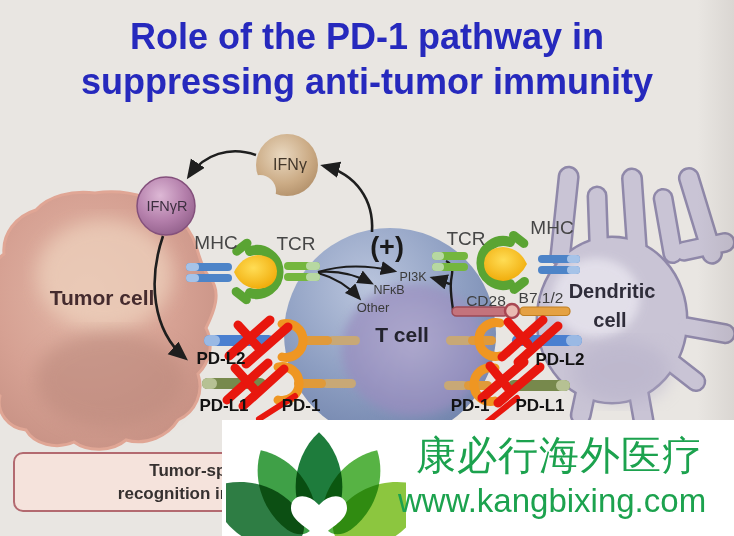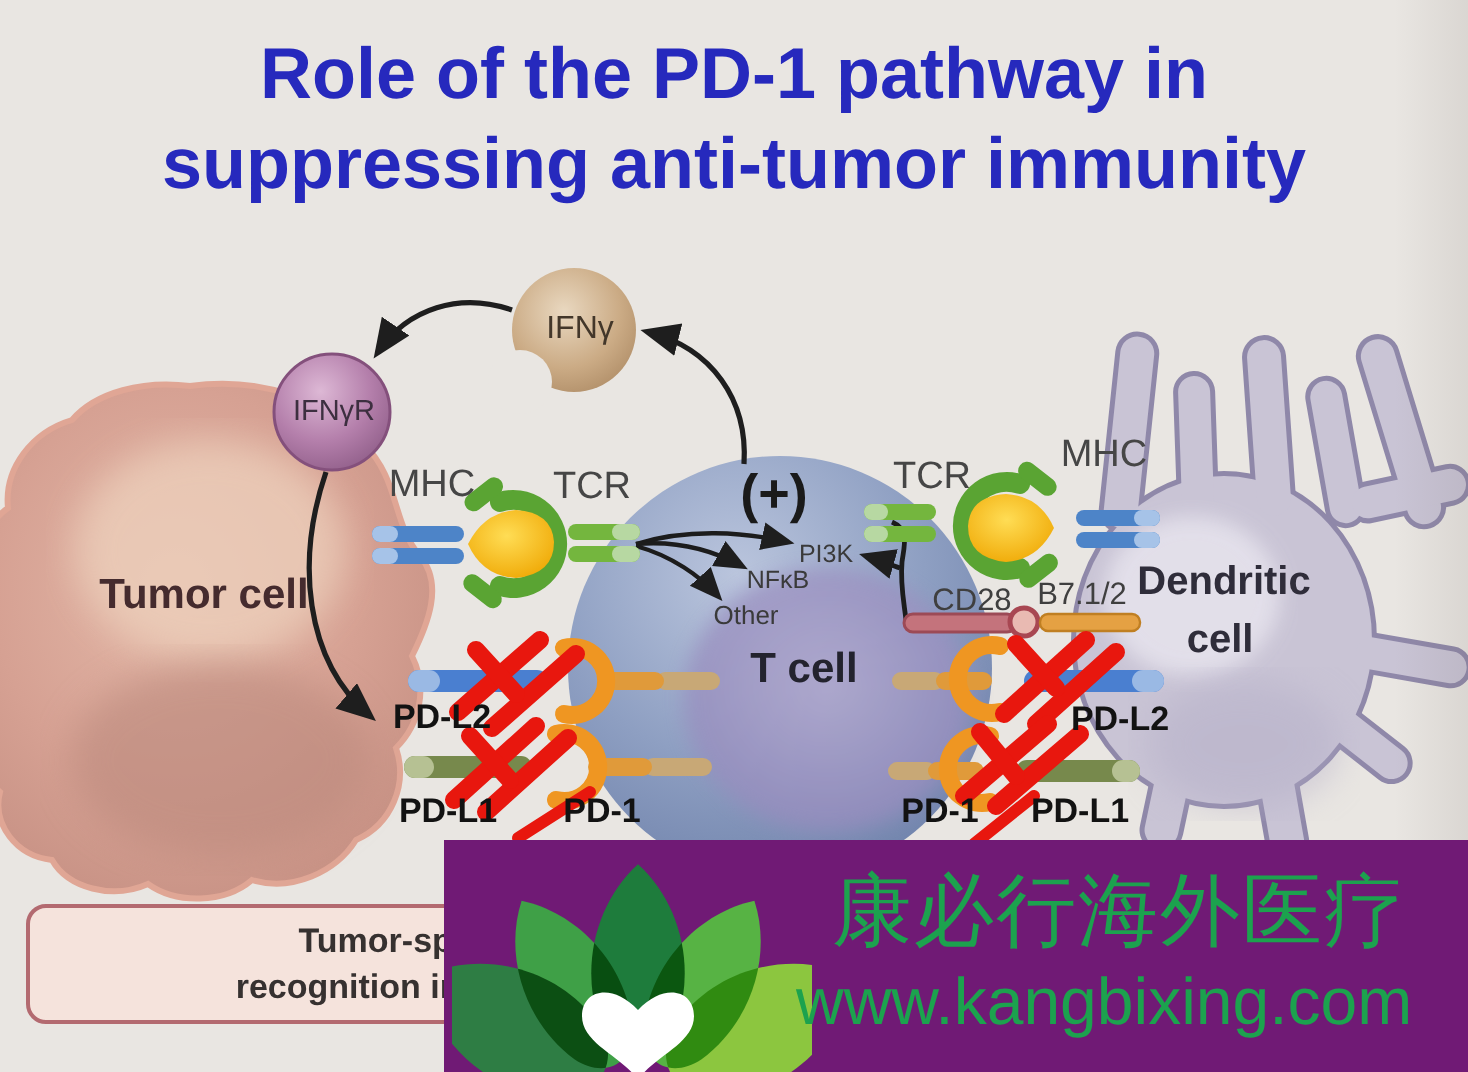--- a/index.html
+++ b/index.html
@@ -13,21 +13,21 @@
   .lbl.rec{font-size:19px;color:#464646;}
   .lbl.sm{font-size:12.5px;color:#3a3a3a;}
   .lbl.pd{font-size:17px;font-weight:bold;color:#121212;}
   .lbl.cell{font-size:21px;font-weight:bold;}
   .lbl.cost{font-size:15.5px;color:#3f3f3f;}
   .caption-box{position:absolute;left:13px;top:452px;width:270px;height:56px;
       background:#f5e3dc;border:2.5px solid #b36a70;border-radius:10px;z-index:2;
       display:flex;flex-direction:column;justify-content:center;align-items:flex-end;
       padding-right:62px;box-sizing:content-box;}
   .caption-box div{font-size:17px;font-weight:bold;color:#363130;line-height:23px;text-align:right;}
-  .watermark{position:absolute;left:222px;top:420px;right:0;bottom:0;background:#701a75;z-index:5;}
+  .watermark{position:absolute;left:222px;top:420px;right:0;bottom:0;background:#ffffff;z-index:5;}
   .brand{position:absolute;left:194px;top:8px;font-size:40px;color:#1ca24e;
          font-family:"DejaVu Serif",serif;letter-spacing:1px;}
   .url{position:absolute;left:176px;top:62px;font-size:33px;color:#1ca24e;
        font-family:"Liberation Sans",sans-serif;}
   .logo{position:absolute;left:4px;top:4px;}
   .logo .petal{mix-blend-mode:multiply;}
 </style>
 </head>
 <body>
 

